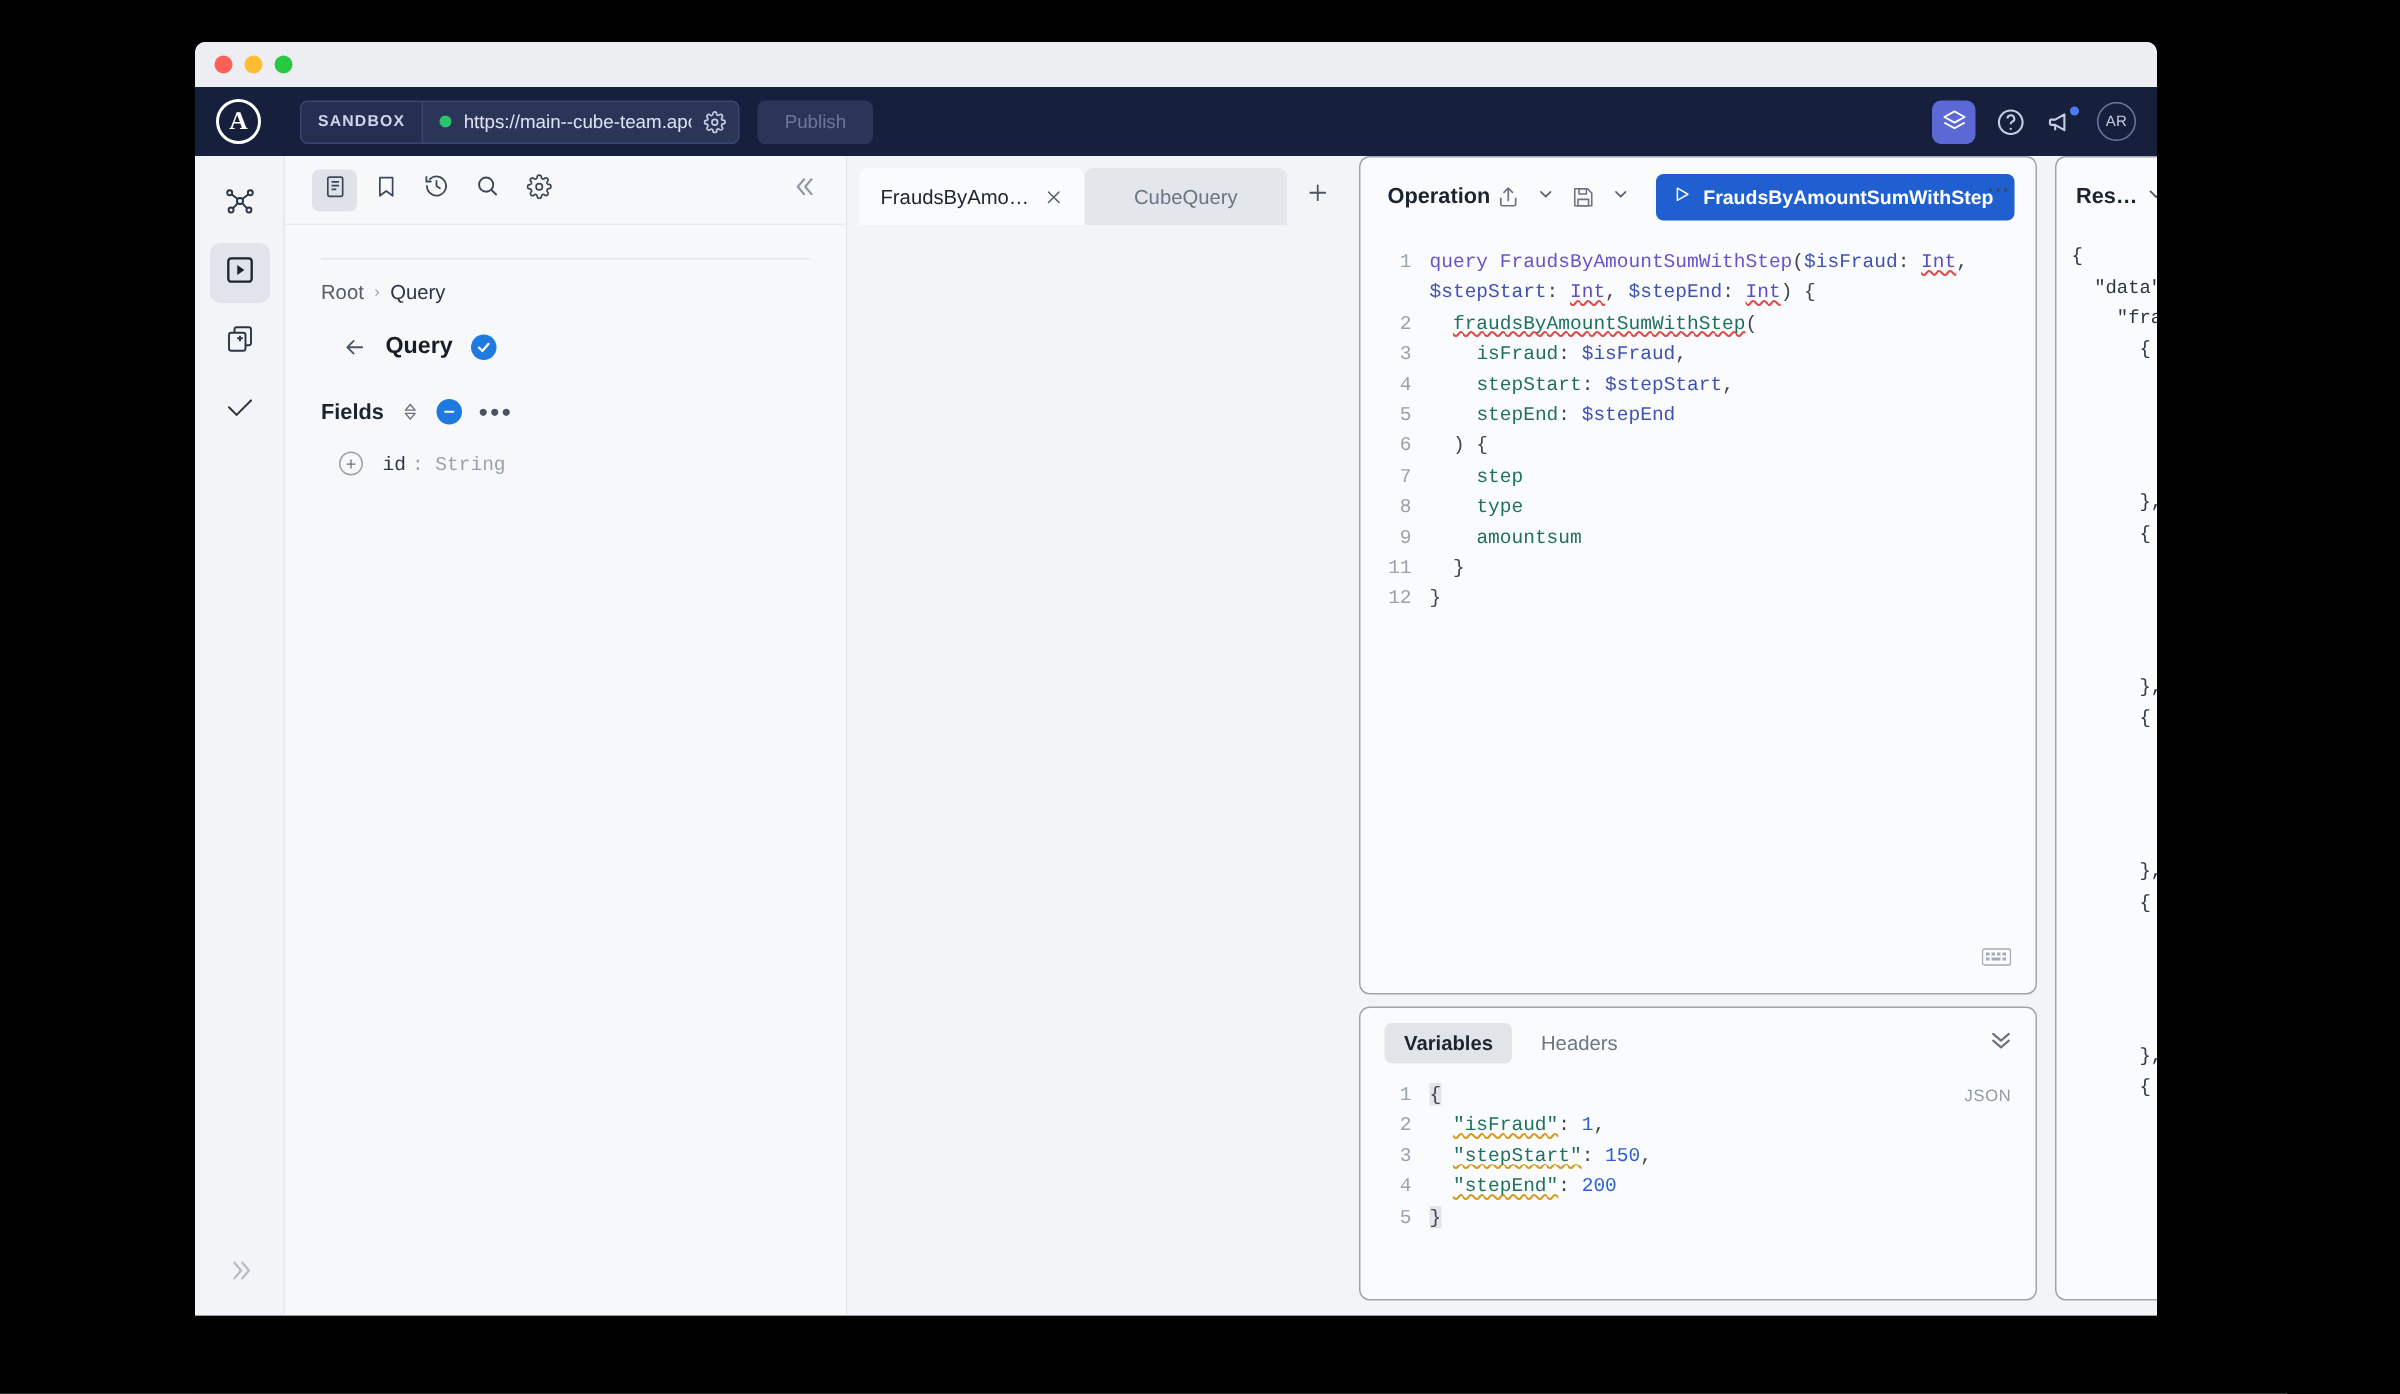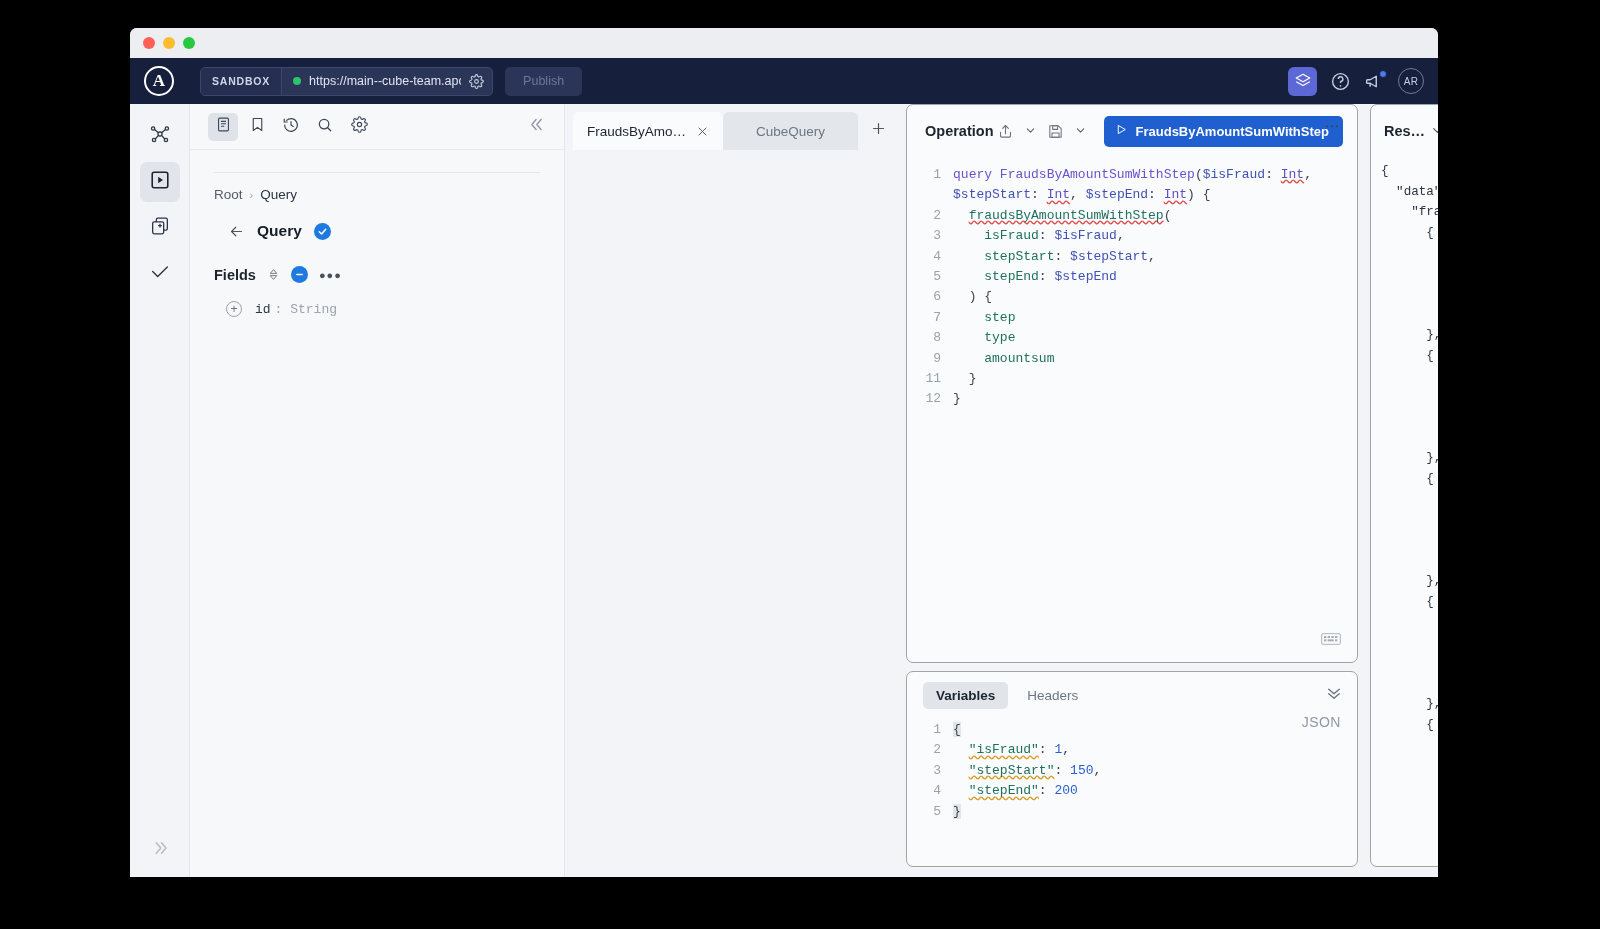--- a/index.html
+++ b/index.html
@@ -221,22 +221,22 @@
 
   
   .vars-card { height: 196px; margin-top: 8px; display: flex; flex-direction: column; position: relative; }
   .vars-head { height: 46px; display: flex; align-items: center; padding: 0 14px 0 16px; gap: 6px; }
   .vtab {
     padding: 6px 13px; border-radius: 5px; font-size: 13.5px; color: #6c7684; cursor: pointer; text-align: center;
   }
   .vtab.active { background: #e1e4e9; color: #1c2430; font-weight: bold; }
   .vars-chev { margin-left: auto; color: #6b7480; cursor: pointer; }
   .json-label {
-    position: absolute; right: 16px; top: 42px;
-    font-size: 14px; color: #8f98a6; letter-spacing: .5px;
+    position: absolute; right: 16px; top: 53px;
+    font-size: 11px; color: #8f98a6; letter-spacing: .5px;
   }
   .vcode { font-family: "Liberation Mono", monospace; font-size: 13px; line-height: 20.4px; padding-top: 2px; }
   .jkey { color: #20705e; }
   .jnum { color: #2b5fd0; }
   .brace-hl { background: #e2e5ea; }
 
   
   .right-pane { width: 333px; flex: 0 0 auto; padding: 0 8px 0 6px; display: flex; flex-direction: column; min-height: 0; }
   .resp-card { flex: 1; display: flex; flex-direction: column; min-height: 0; position: relative; overflow: hidden; }
   .resp-head { height: 52px; display: flex; align-items: center; padding: 0 10px 0 13px; gap: 0; }

